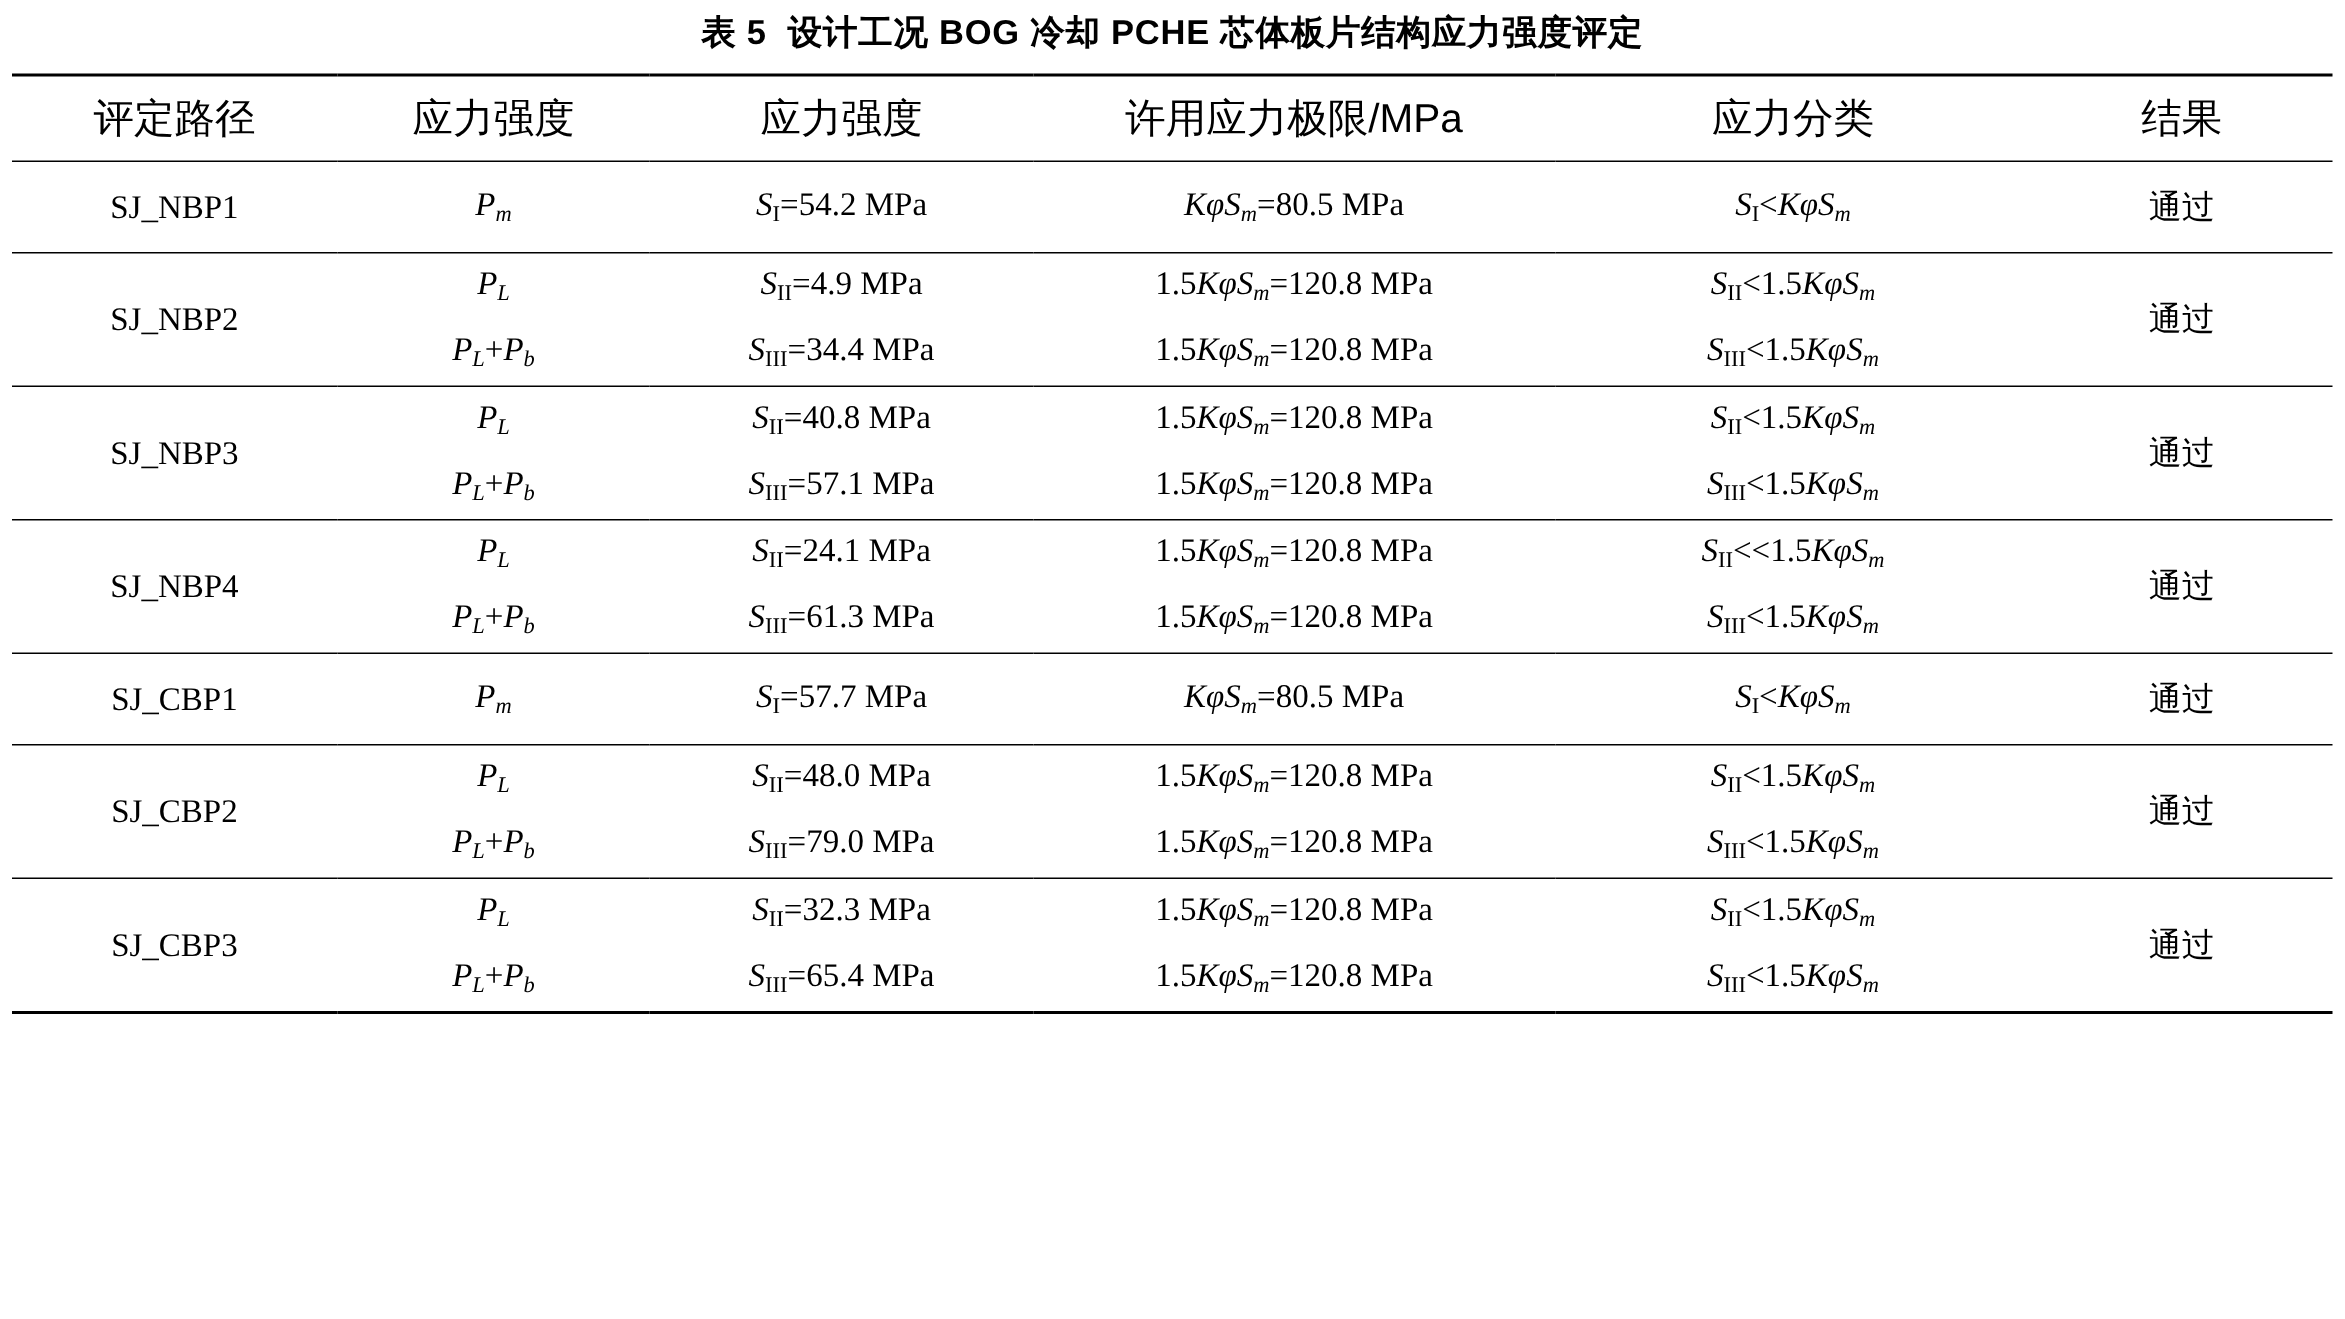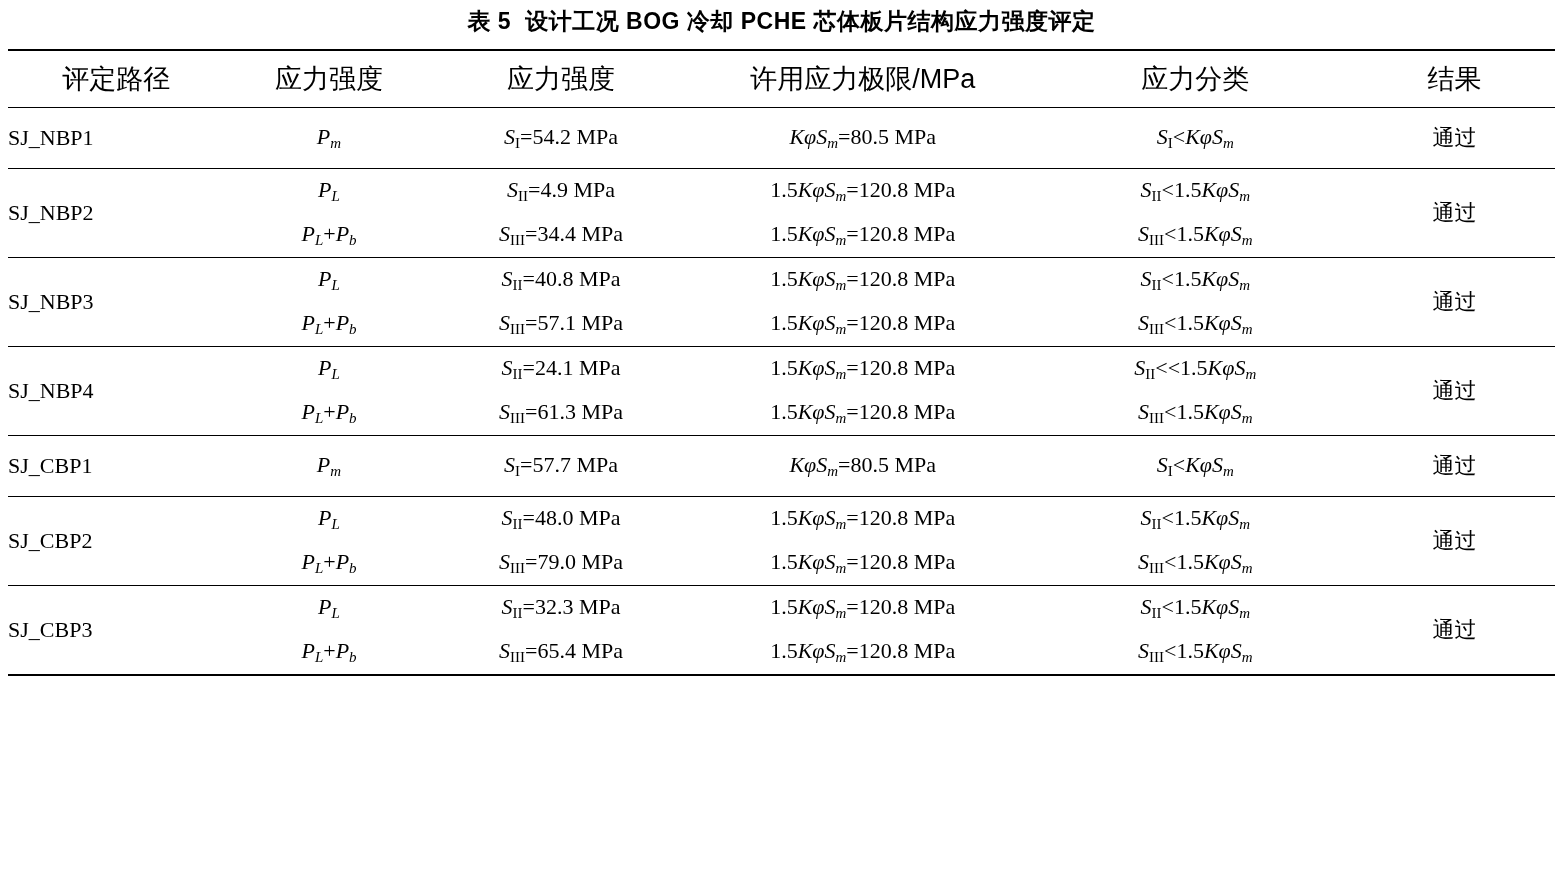--- a/index.html
+++ b/index.html
@@ -74,21 +74,21 @@
   sub.it-sub { font-style: italic; }
   .rom { font-style: normal; }
   .nowrap { white-space: nowrap; }
   .single-row td { height: 60px; }
   .col-path { width: 14.0%; }
   .col-class { width: 13.5%; }
   .col-stress { width: 16.5%; }
   .col-allow { width: 22.5%; }
   .col-cond { width: 20.5%; }
   .col-result { width: 13.0%; }
-  .pathcell { text-align: left; }
+  .pathcell { text-align: center; }
 </style>
 </head>
 <body>
 
 <div class="page">
 
   <div class="table-caption">
     <span class="caption-label">表 5</span><span>设计工况 BOG 冷却 PCHE 芯体板片结构应力强度评定</span>
   </div>
 

